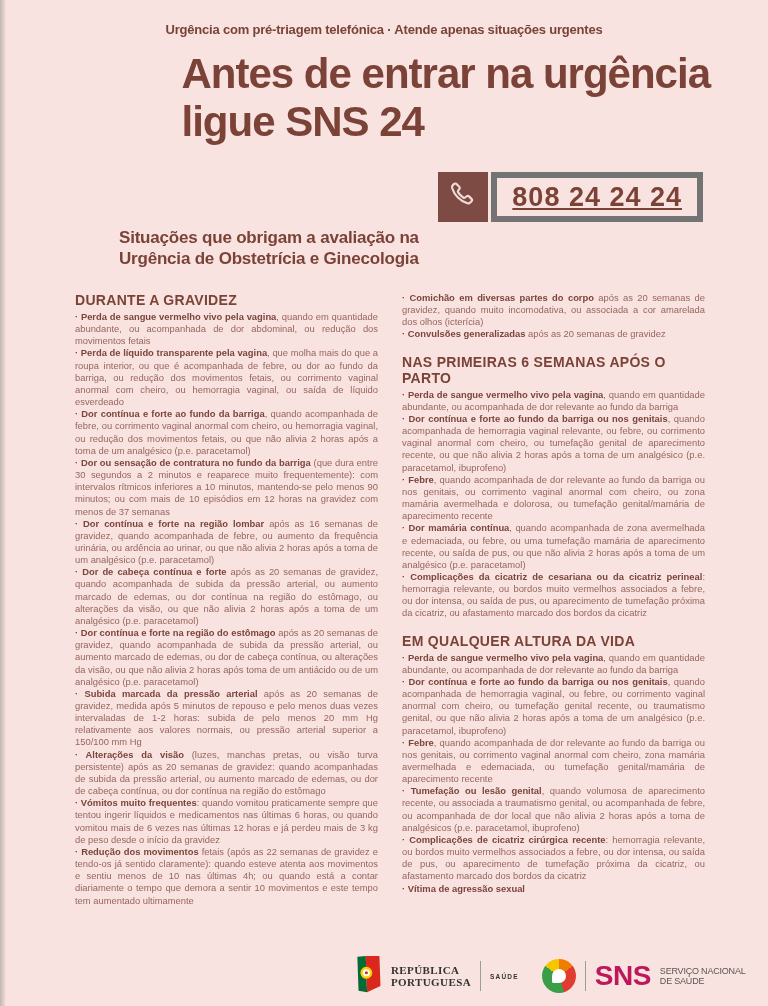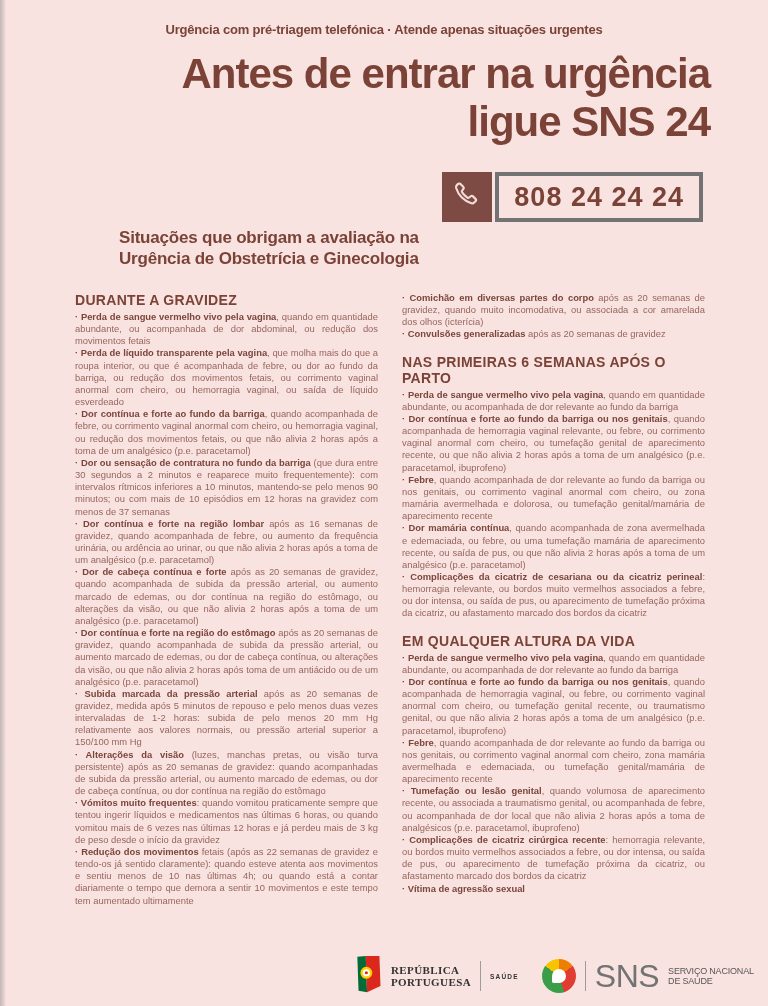--- a/index.html
+++ b/index.html
@@ -20,40 +20,41 @@
   }
   
   .topline{
     position:absolute;top:22px;left:0;right:0;
     text-align:center;
     font-size:13px;font-weight:700;letter-spacing:-0.2px;
     color:#7b4237;
   }
   .title-block{
     position:absolute;top:50px;right:58px;
-    text-align:right;
+    text-align:left;
     color:#7b4237;
     font-weight:700;
     font-size:42px;line-height:48px;letter-spacing:-1px;
   }
   .phone-row{
     position:absolute;top:172px;right:65px;
     display:flex;align-items:stretch;gap:3px;height:50px;
   }
   .phone-badge{
     width:50px;height:50px;background:#7d4b43;
     display:flex;align-items:center;justify-content:center;
   }
   .phone-badge svg{width:30px;height:30px;}
   .phone-box{
-    border:4px solid #737373;
+    border:6px solid #737373;
     display:flex;align-items:center;
     padding:8px 15px;
     font-size:27px;font-weight:700;letter-spacing:1px;
     color:#7b4237;
+    text-decoration:underline;
   }
   
   .section-intro{
     position:absolute;top:228px;left:75px;width:340px;
     font-size:17px;font-weight:700;line-height:20.5px;
     color:#7b4237;letter-spacing:-0.2px;margin-left:44px;
   }
   
   .columns{
     position:absolute;top:292px;left:75px;width:630px;height:650px;
@@ -92,21 +93,21 @@
   .sns-circle{
     width:34px;height:34px;border-radius:50%;
     background:conic-gradient(from 0deg,#ef7d00 0 15%,#e03c31 15% 45%,#3a9e49 45% 85%,#f6c500 85% 100%);
     position:relative;margin-left:6px;
   }
   .sns-circle::after{
     content:"";position:absolute;left:10px;top:10px;width:14px;height:14px;
     border-radius:50% 50% 50% 10%;background:#fff;
   }
   .sns-text{
-    font-size:32px;font-weight:400;letter-spacing:-0.5px;color:#737373;
+    font-size:28px;font-weight:700;letter-spacing:-0.5px;color:#be185d;
   }
   .sns-sub{
     font-size:9px;line-height:10.5px;color:#575756;letter-spacing:-0.2px;
     text-transform:uppercase;
   }
 </style>
 </head>
 <body>
 
 <div class="poster">

